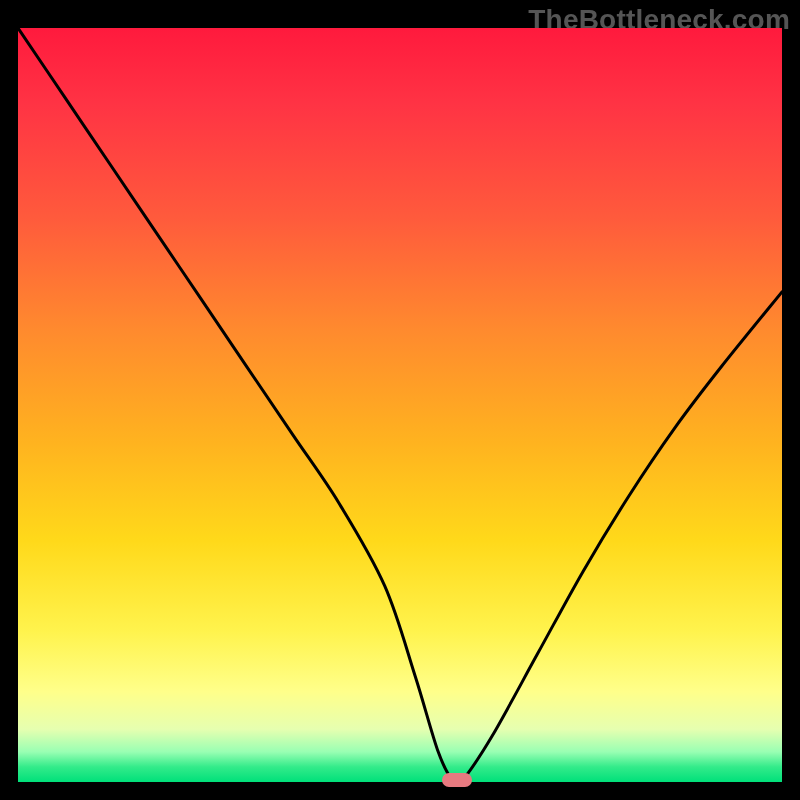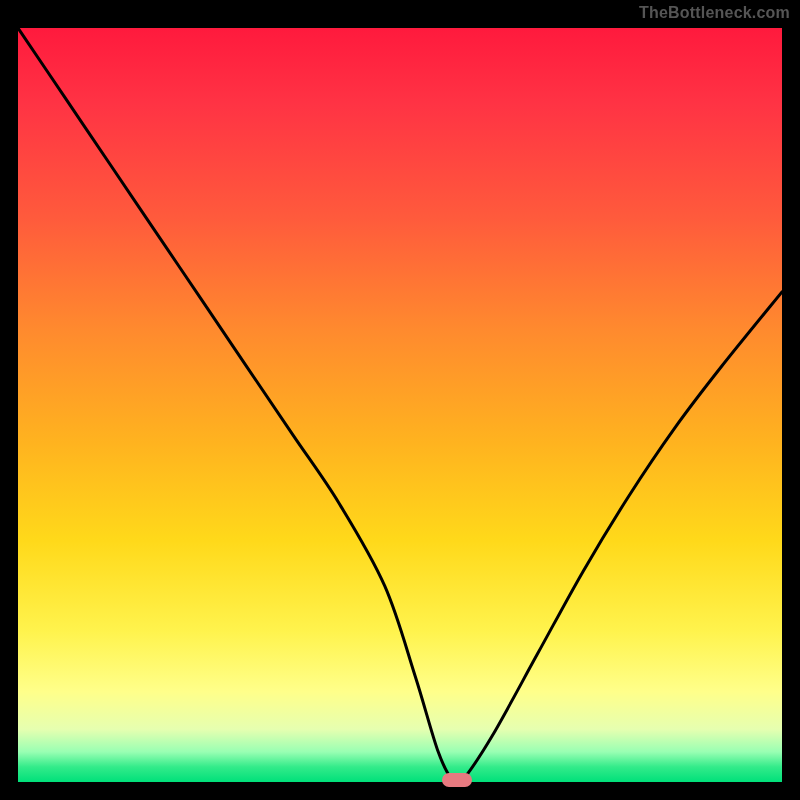--- a/index.html
+++ b/index.html
@@ -14,21 +14,21 @@
     width: 800px;
     height: 800px;
     background: #000;
     position: relative;
   }
   .watermark {
     position: absolute;
     top: 4px;
     right: 10px;
     color: #555;
-    font-size: 16px;
+    font-size: 28px;
     font-weight: 600;
     letter-spacing: 0.2px;
     user-select: none;
   }
   .plot-area {
     position: absolute;
     left: 18px;
     top: 28px;
     width: 764px;
     height: 754px;

